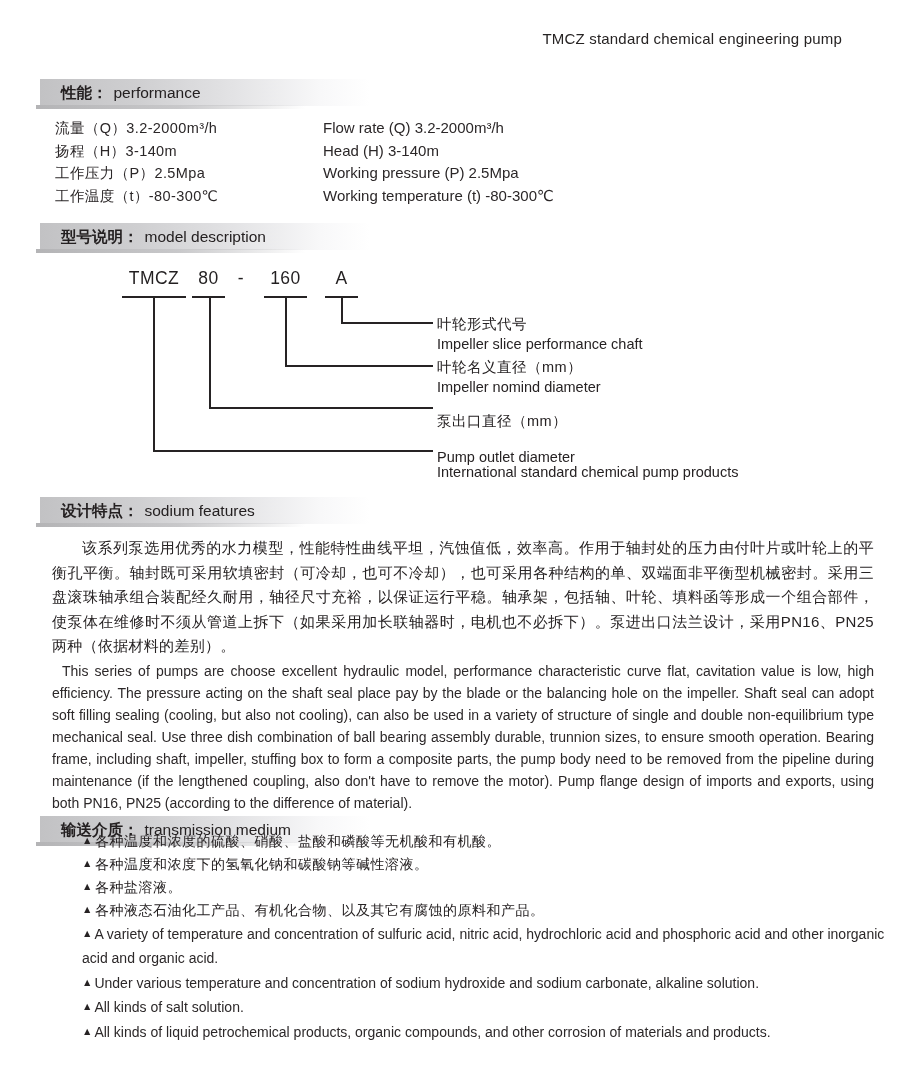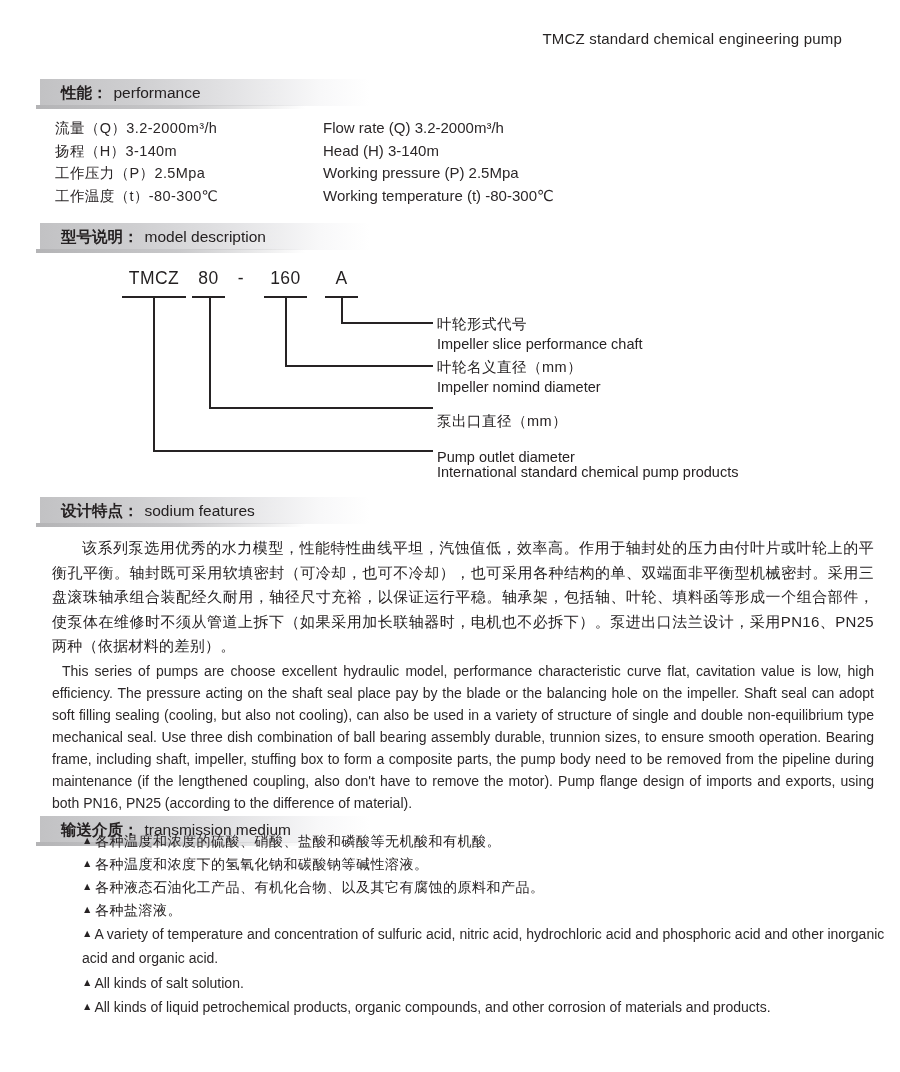--- a/index.html
+++ b/index.html
@@ -128,23 +128,24 @@
     <p class="p-en">This series of pumps are choose excellent hydraulic model, performance characteristic curve flat, cavitation value is low, high efficiency. The pressure acting on the shaft seal place pay by the blade or the balancing hole on the impeller. Shaft seal can adopt soft filling sealing (cooling, but also not cooling), can also be used in a variety of structure of single and double non-equilibrium type mechanical seal. Use three dish combination of ball bearing assembly durable, trunnion sizes, to ensure smooth operation. Bearing frame, including shaft, impeller, stuffing box to form a composite parts, the pump body need to be removed from the pipeline during maintenance (if the lengthened coupling, also don't have to remove the motor). Pump flange design of imports and exports, using both PN16, PN25 (according to the difference of material).</p>
   </div>
 
   <div class="bar" style="top:816px;">
     <span class="bar-zh">输送介质：</span><span class="bar-en">transmission medium</span>
   </div>
   <div class="medium">
     <ul class="plain list-zh">
       <li><span class="tri">▲</span><span>各种温度和浓度的硫酸、硝酸、盐酸和磷酸等无机酸和有机酸。</span></li>
       <li><span class="tri">▲</span><span>各种温度和浓度下的氢氧化钠和碳酸钠等碱性溶液。</span></li>
+      <li><span class="tri">▲</span><span>各种盐溶液。</span></li>
       <li><span class="tri">▲</span><span>各种液态石油化工产品、有机化合物、以及其它有腐蚀的原料和产品。</span></li>
-      <li><span class="tri">▲</span><span>各种盐溶液。</span></li>
     </ul>
     <ul class="plain list-en">
       <li><span class="tri">▲</span><span>A variety of temperature and concentration of sulfuric acid, nitric acid, hydrochloric acid and phosphoric acid and other inorganic acid and organic acid.</span></li>
+      <li><span class="tri">▲</span><span>Under various temperature and concentration of sodium hydroxide and sodium carbonate, alkaline solution.</span></li>
       <li><span class="tri">▲</span><span>All kinds of salt solution.</span></li>
       <li><span class="tri">▲</span><span>All kinds of liquid petrochemical products, organic compounds, and other corrosion of materials and products.</span></li>
     </ul>
   </div>
 
 </div>
 
 </body></html>

